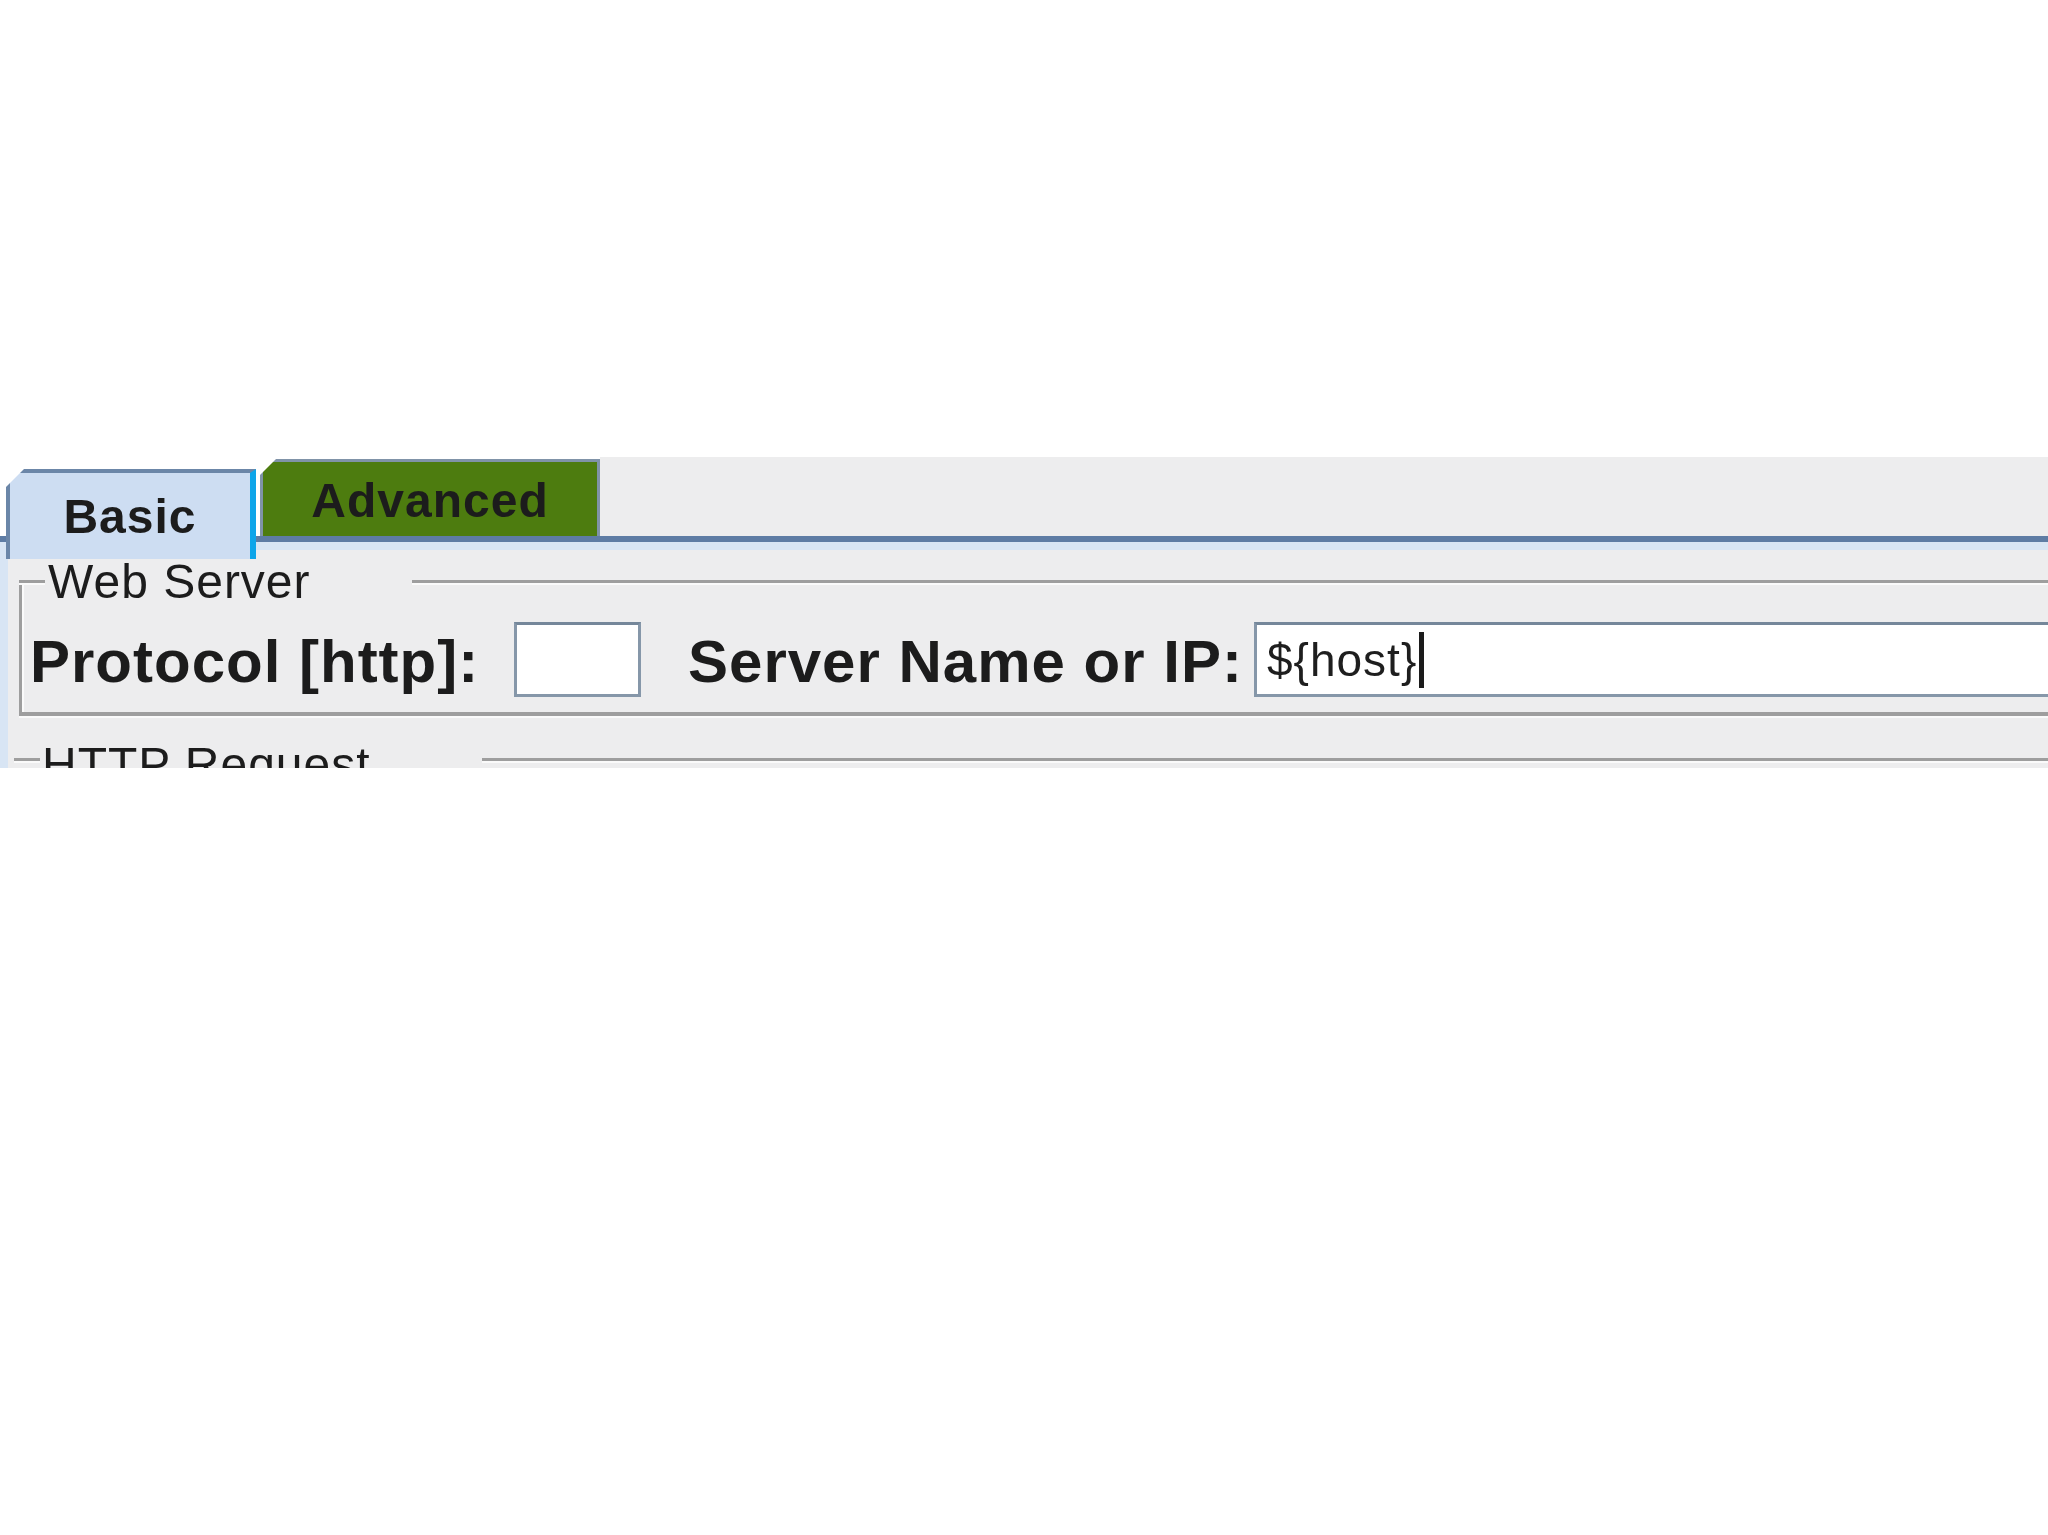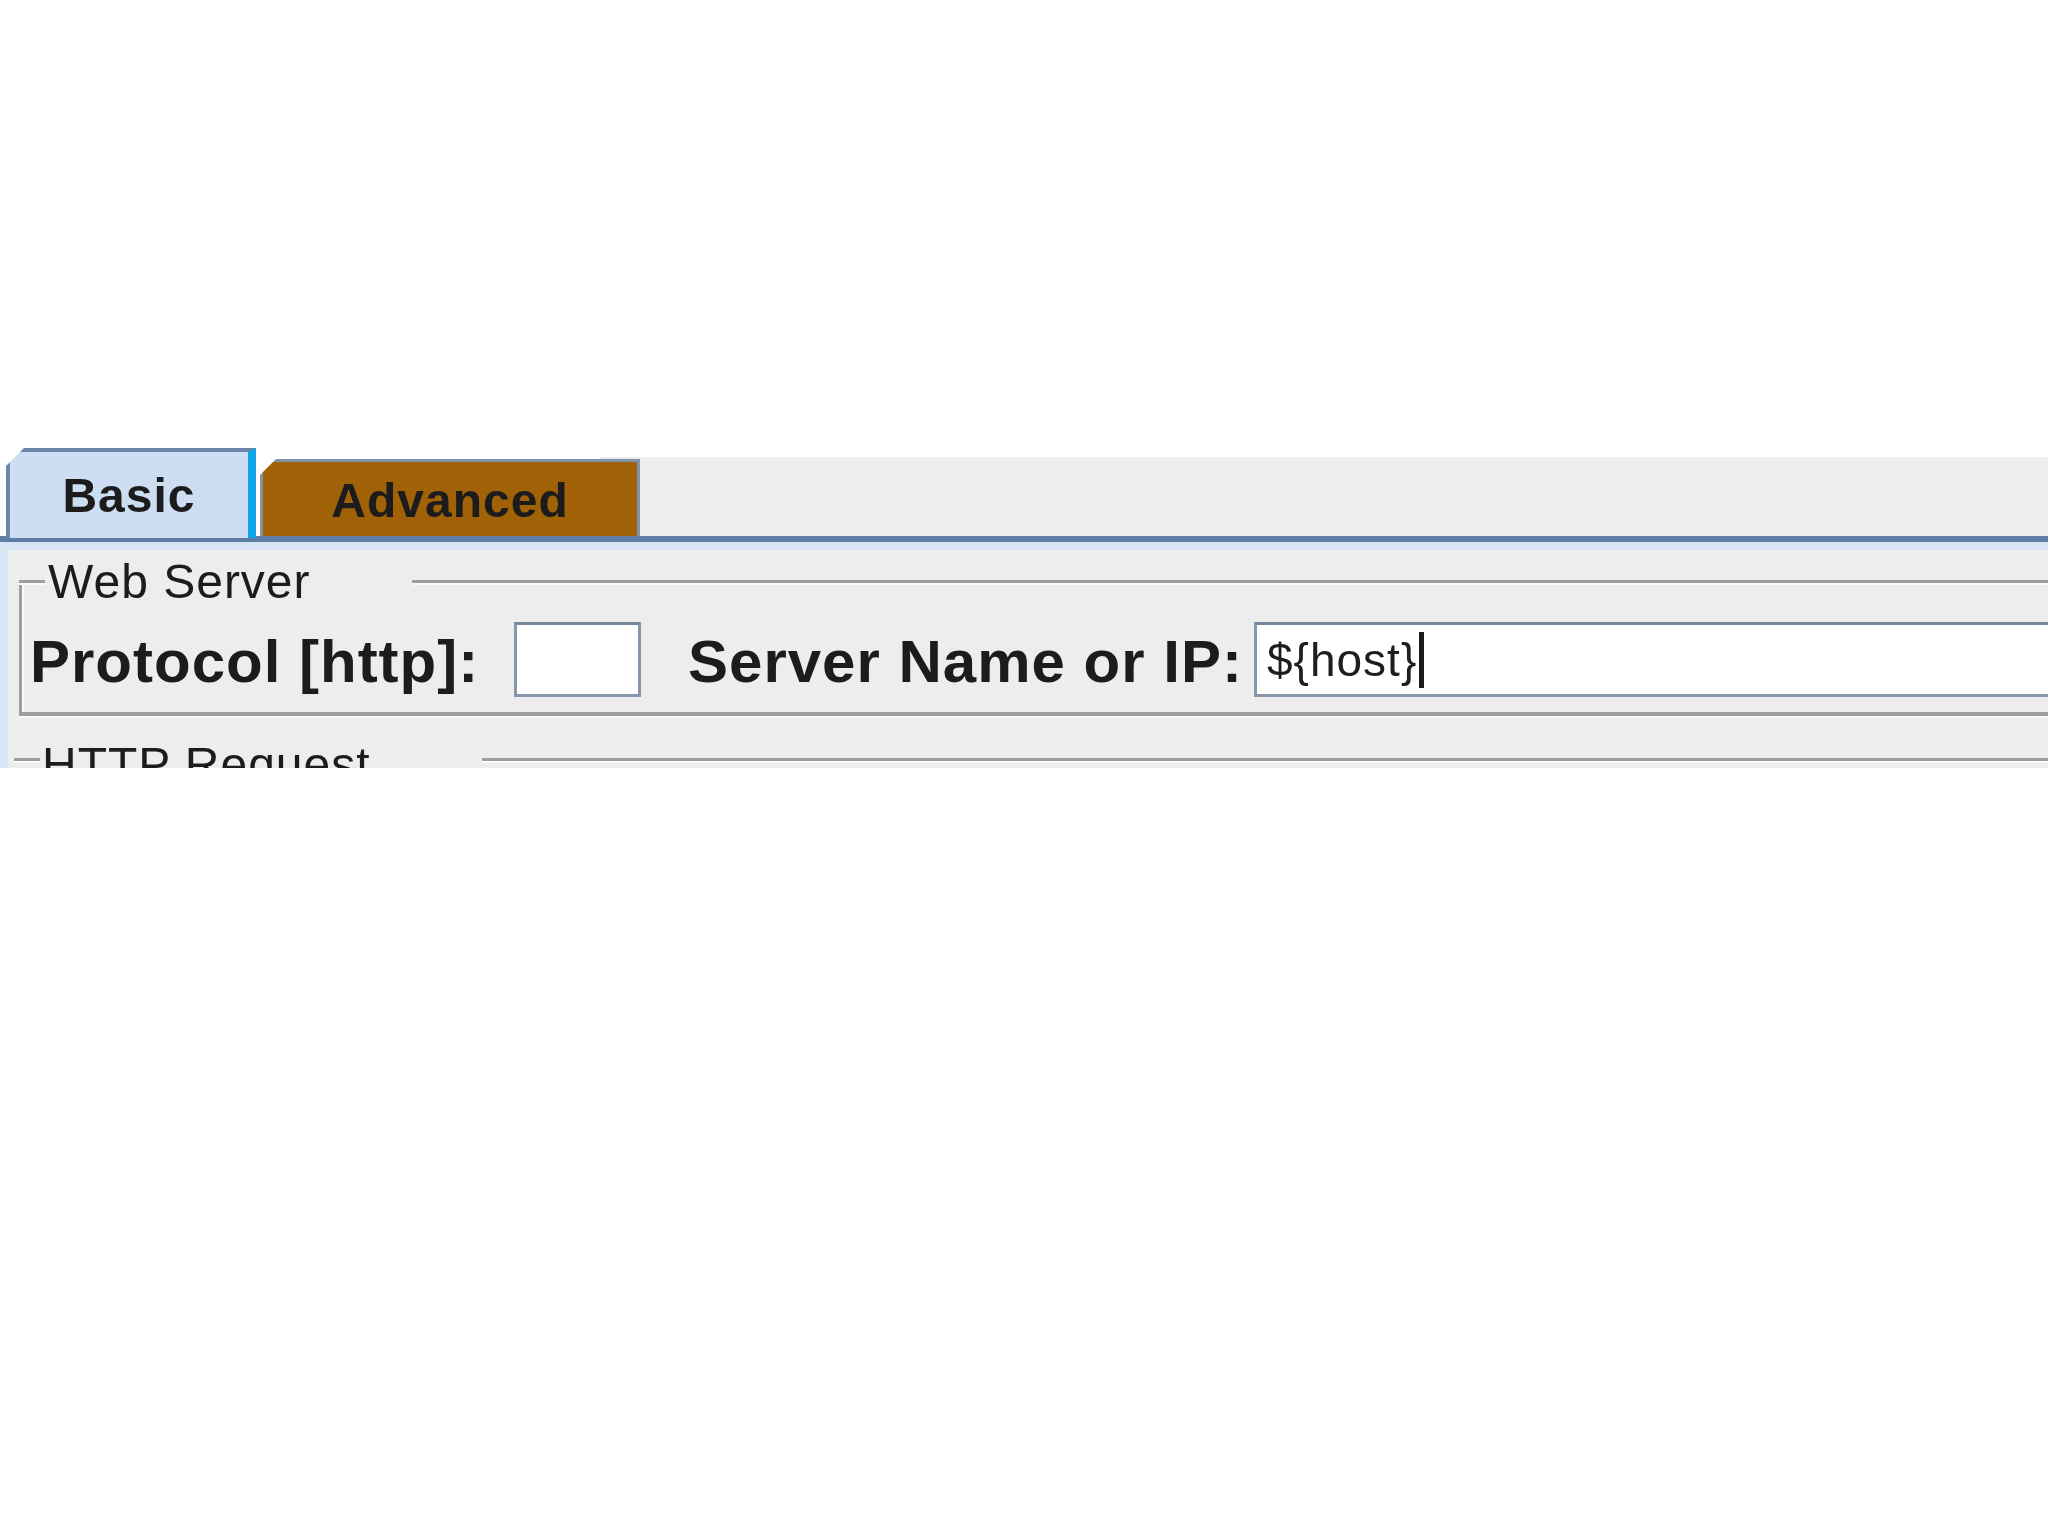--- a/index.html
+++ b/index.html
@@ -31,32 +31,32 @@
     align-items: center;
     justify-content: center;
     box-sizing: border-box;
     font-weight: bold;
     font-size: 48px;
     letter-spacing: 1px;
     color: #1c1c1c;
     cursor: default;
   }
   .tab-basic {
-    left: 6px; top: 448px;
+    left: 6px; top: 469px;
     width: 250px; height: 90px;
     background: #cdddf2;
     border-top: 4px solid #6b86a8;
     border-left: 4px solid #6b86a8;
-    border-right: 8px solid #0ea5e9;
+    border-right: 6px solid #0ea5e9;
     z-index: 3;
   }
   .tab-advanced {
     left: 260px; top: 459px;
-    width: 380px; height: 79px;
-    background: #a16207;
+    width: 340px; height: 79px;
+    background: #4d7c0f;
     border-top: 3px solid #8093a8;
     border-left: 3px solid #8093a8;
     border-right: 3px solid #8093a8;
     z-index: 1;
     text-align: center;
   }
   
   .corner-cut {
     position: absolute;
     left: -4px; top: -4px;

